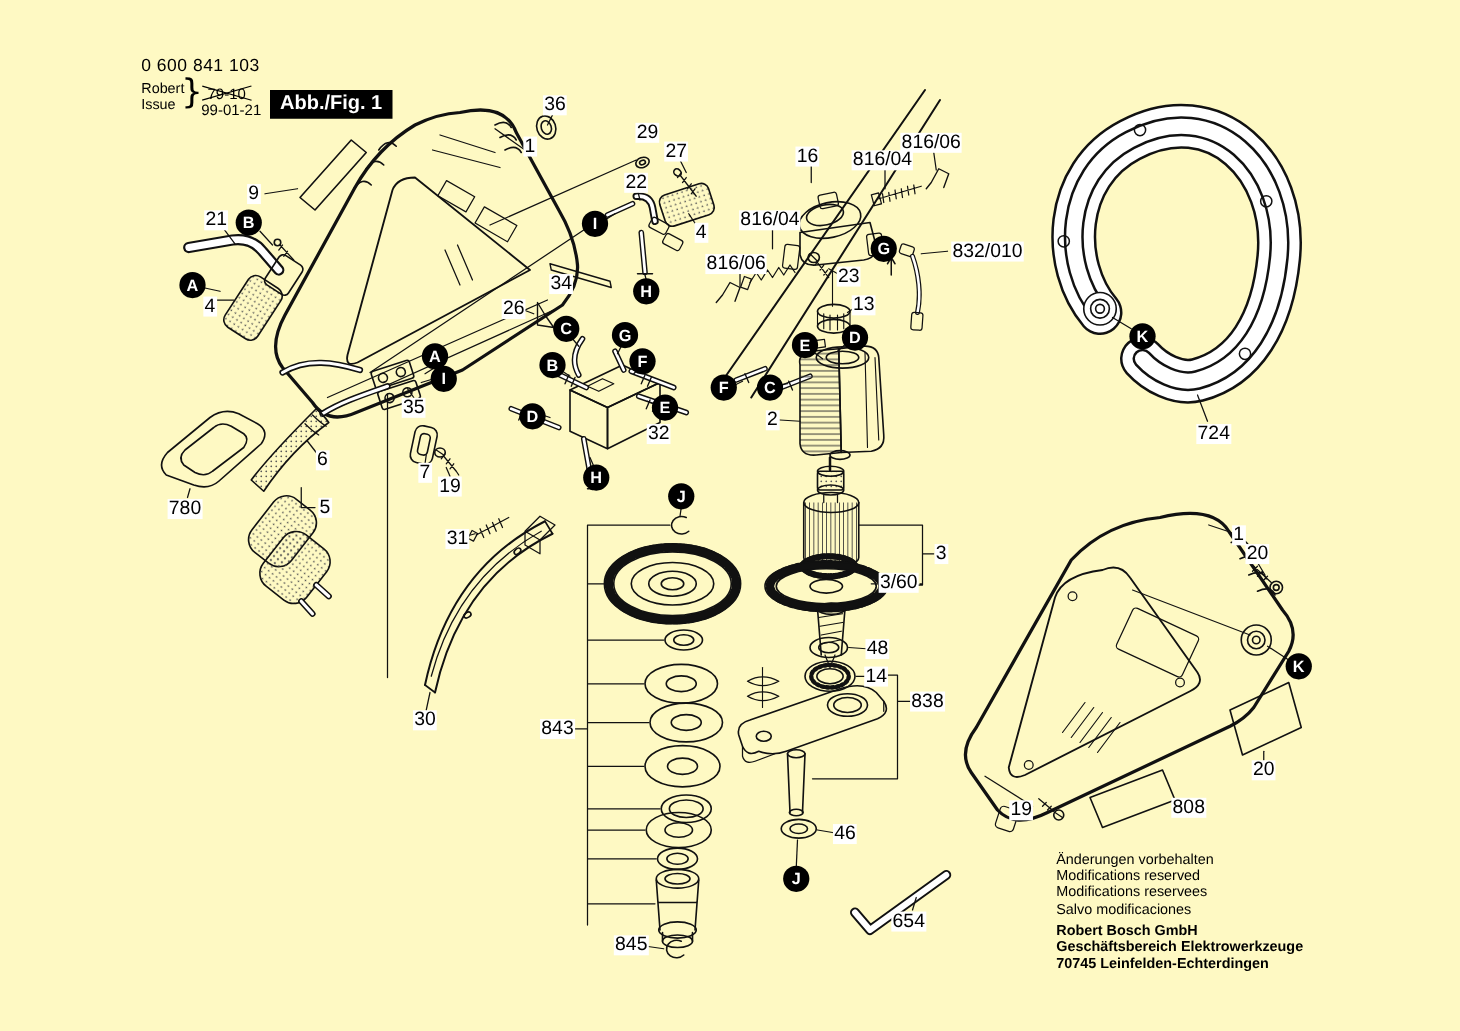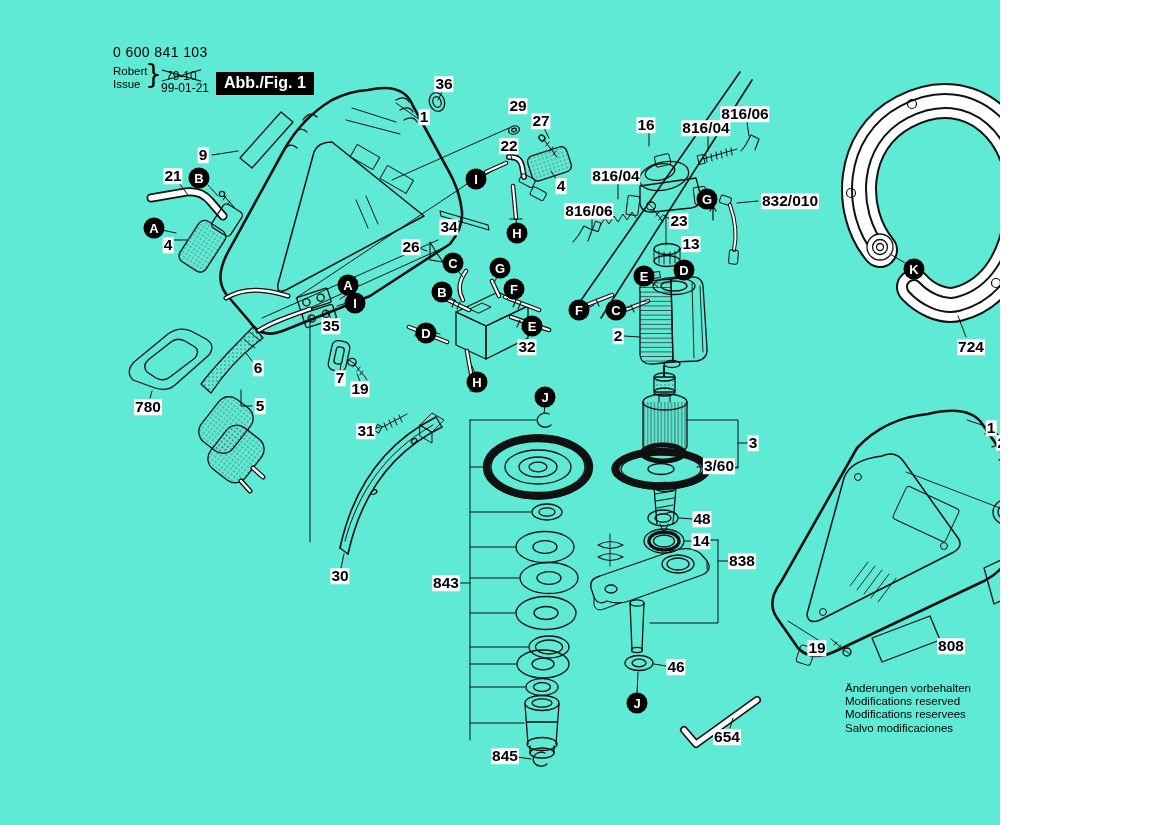--- a/index.html
+++ b/index.html
@@ -1,33 +1,33 @@
 <!DOCTYPE html>
 <html><head>
 <meta charset="utf-8">
 <style>
   html,body{margin:0;padding:0;background:#fff;}
-  #stage{position:relative;width:1000px;height:825px;background:#5eead4;overflow:hidden;
+  #stage{position:relative;width:1168px;height:825px;background:#fef9c3;overflow:hidden;
          font-family:"Liberation Sans",sans-serif;color:#000;}
   #artwork{position:absolute;left:0;top:0;z-index:1;}
   .order-number{position:absolute;left:113px;top:44px;font-size:14px;letter-spacing:.4px;z-index:3;}
   .stand-issue{position:absolute;left:113px;top:65px;font-size:11.5px;line-height:13px;z-index:3;}
   .brace{position:absolute;left:145px;top:58px;font-size:27px;font-weight:400;z-index:3;
          font-family:"DejaVu Sans",sans-serif;}
   .date-old{position:absolute;left:166px;top:66px;font-size:12px;z-index:3;display:inline-block;}
   .xcross{position:relative;}
   .xcross::before,.xcross::after{content:"";position:absolute;left:-5px;right:-5px;top:46%;
          height:1.4px;background:#000;}
   .xcross::before{transform:rotate(16deg);}
   .xcross::after{transform:rotate(-16deg);}
   .date-new{position:absolute;left:161px;top:81px;font-size:12px;z-index:3;}
   .figbox{position:absolute;left:216px;top:72px;background:#000;color:#fff;font-weight:bold;
           font-size:16px;padding:2px 8px 3px;z-index:3;}
   #label-layer{position:absolute;left:0;top:0;width:100%;height:100%;z-index:2;}
-  .part-label{position:absolute;transform:translate(-50%,-50%);font-weight:bold;font-size:15.5px;
+  .part-label{position:absolute;transform:translate(-50%,-50%);font-weight:normal;font-size:15.5px;
           line-height:1;white-space:nowrap;background:#fff;padding:0 1px;z-index:2;}
   .letter-marker{position:absolute;width:21px;height:21px;transform:translate(-50%,-50%);
           background:#000;color:#fff;border-radius:50%;font-weight:bold;font-size:13px;
           line-height:21px;text-align:center;z-index:4;}
   .footer-block{position:absolute;left:845px;top:682px;font-size:11.5px;line-height:13.2px;z-index:3;}
   .footer-block .company{font-weight:bold;margin-top:4px;}
 </style>
 </head>
 <body>
 
@@ -456,15 +456,20 @@
       <div class="letter-marker" style="left: 914px; top: 269px;">K</div>
       <div class="letter-marker" style="left: 1039px; top: 533px;">K</div>
     </div>
 
 
 <div class="footer-block">
   <div>Änderungen vorbehalten</div>
   <div>Modifications reserved</div>
   <div>Modifications reservees</div>
   <div>Salvo modificaciones</div>
+  <div class="company">
+    <div>Robert Bosch GmbH</div>
+    <div>Geschäftsbereich Elektrowerkzeuge</div>
+    <div>70745 Leinfelden-Echterdingen</div>
+  </div>
 </div>
 
 </div>
 
 </body></html>

